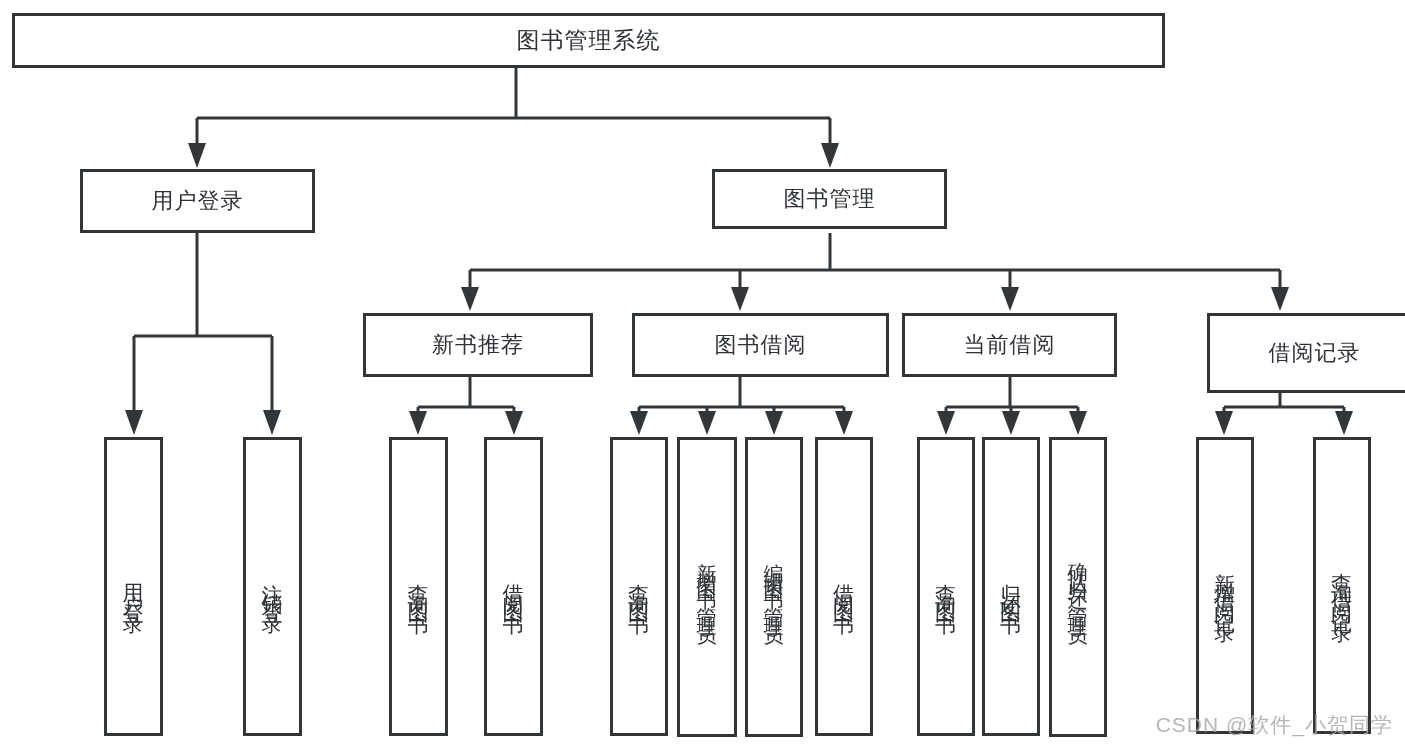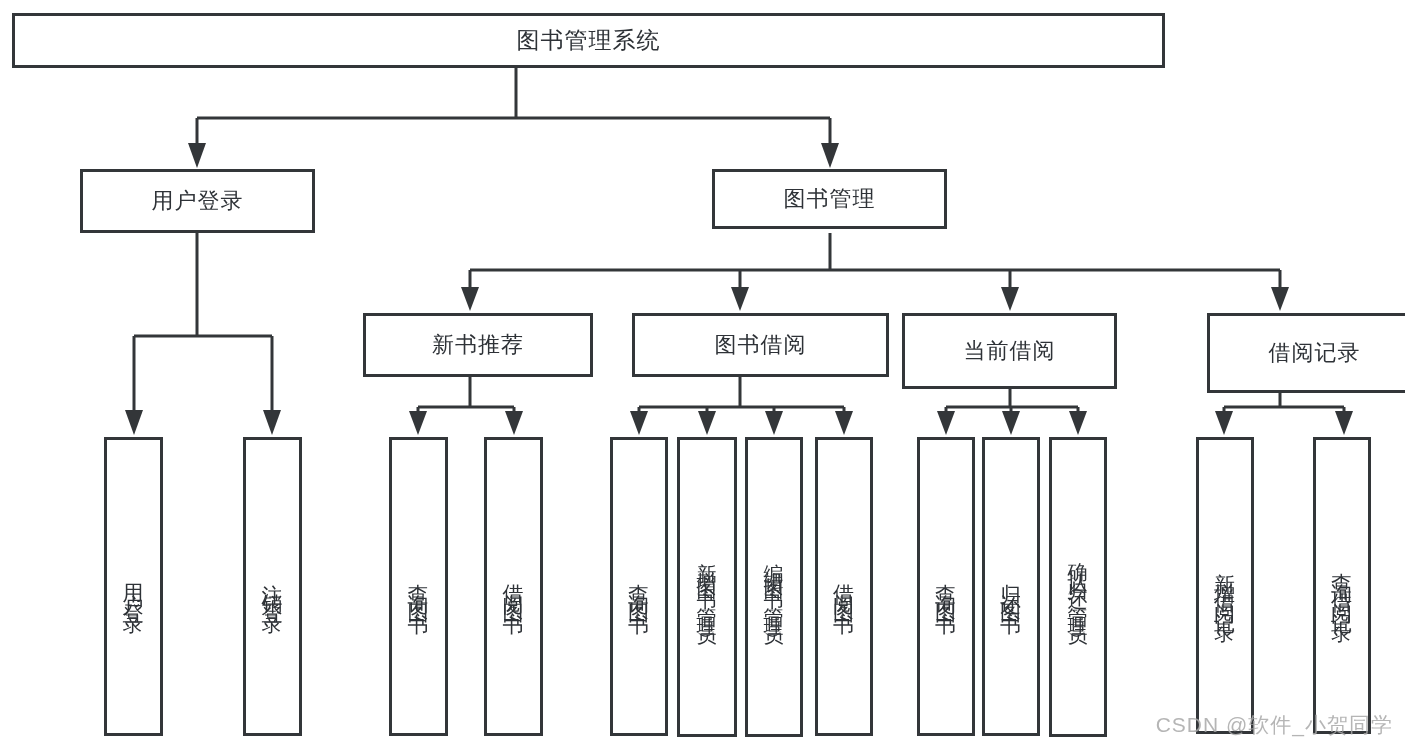--- a/index.html
+++ b/index.html
@@ -103,21 +103,21 @@
     <polygon class="head" points="1335,411 1353,411 1344,435"></polygon>
   </svg>
 
   <div class="box hbox rootbox" style="left:12px;top:13px;width:1153px;height:55px;">图书管理系统</div>
 
   <div class="box hbox" style="left:80px;top:169px;width:235px;height:64px;">用户登录</div>
   <div class="box hbox" style="left:712px;top:169px;width:235px;height:60px;">图书管理</div>
 
   <div class="box hbox" style="left:363px;top:313px;width:230px;height:64px;">新书推荐</div>
   <div class="box hbox" style="left:632px;top:313px;width:257px;height:64px;">图书借阅</div>
-  <div class="box hbox" style="left:902px;top:313px;width:215px;height:76px;">当前借阅</div>
+  <div class="box hbox" style="left:902px;top:313px;width:215px;height:64px;">当前借阅</div>
   <div class="box hbox" style="left:1207px;top:313px;width:215px;height:80px;font-family:Liberation Mono, monospace;">借阅记录</div>
 
   <div class="box vbox" style="left:104px;top:437px;width:59px;height:299px;">用户登录</div>
   <div class="box vbox" style="left:243px;top:437px;width:59px;height:299px;">注销登录</div>
 
   <div class="box vbox" style="left:389px;top:437px;width:59px;height:299px;">查询图书</div>
   <div class="box vbox" style="left:484px;top:437px;width:59px;height:299px;">借阅图书</div>
 
   <div class="box vbox" style="left:610px;top:437px;width:58px;height:299px;">查询图书</div>
   <div class="box vbox" style="left:677px;top:437px;width:60px;height:300px;font-size:20px;letter-spacing:9px;">新增图书（管理员）</div>

